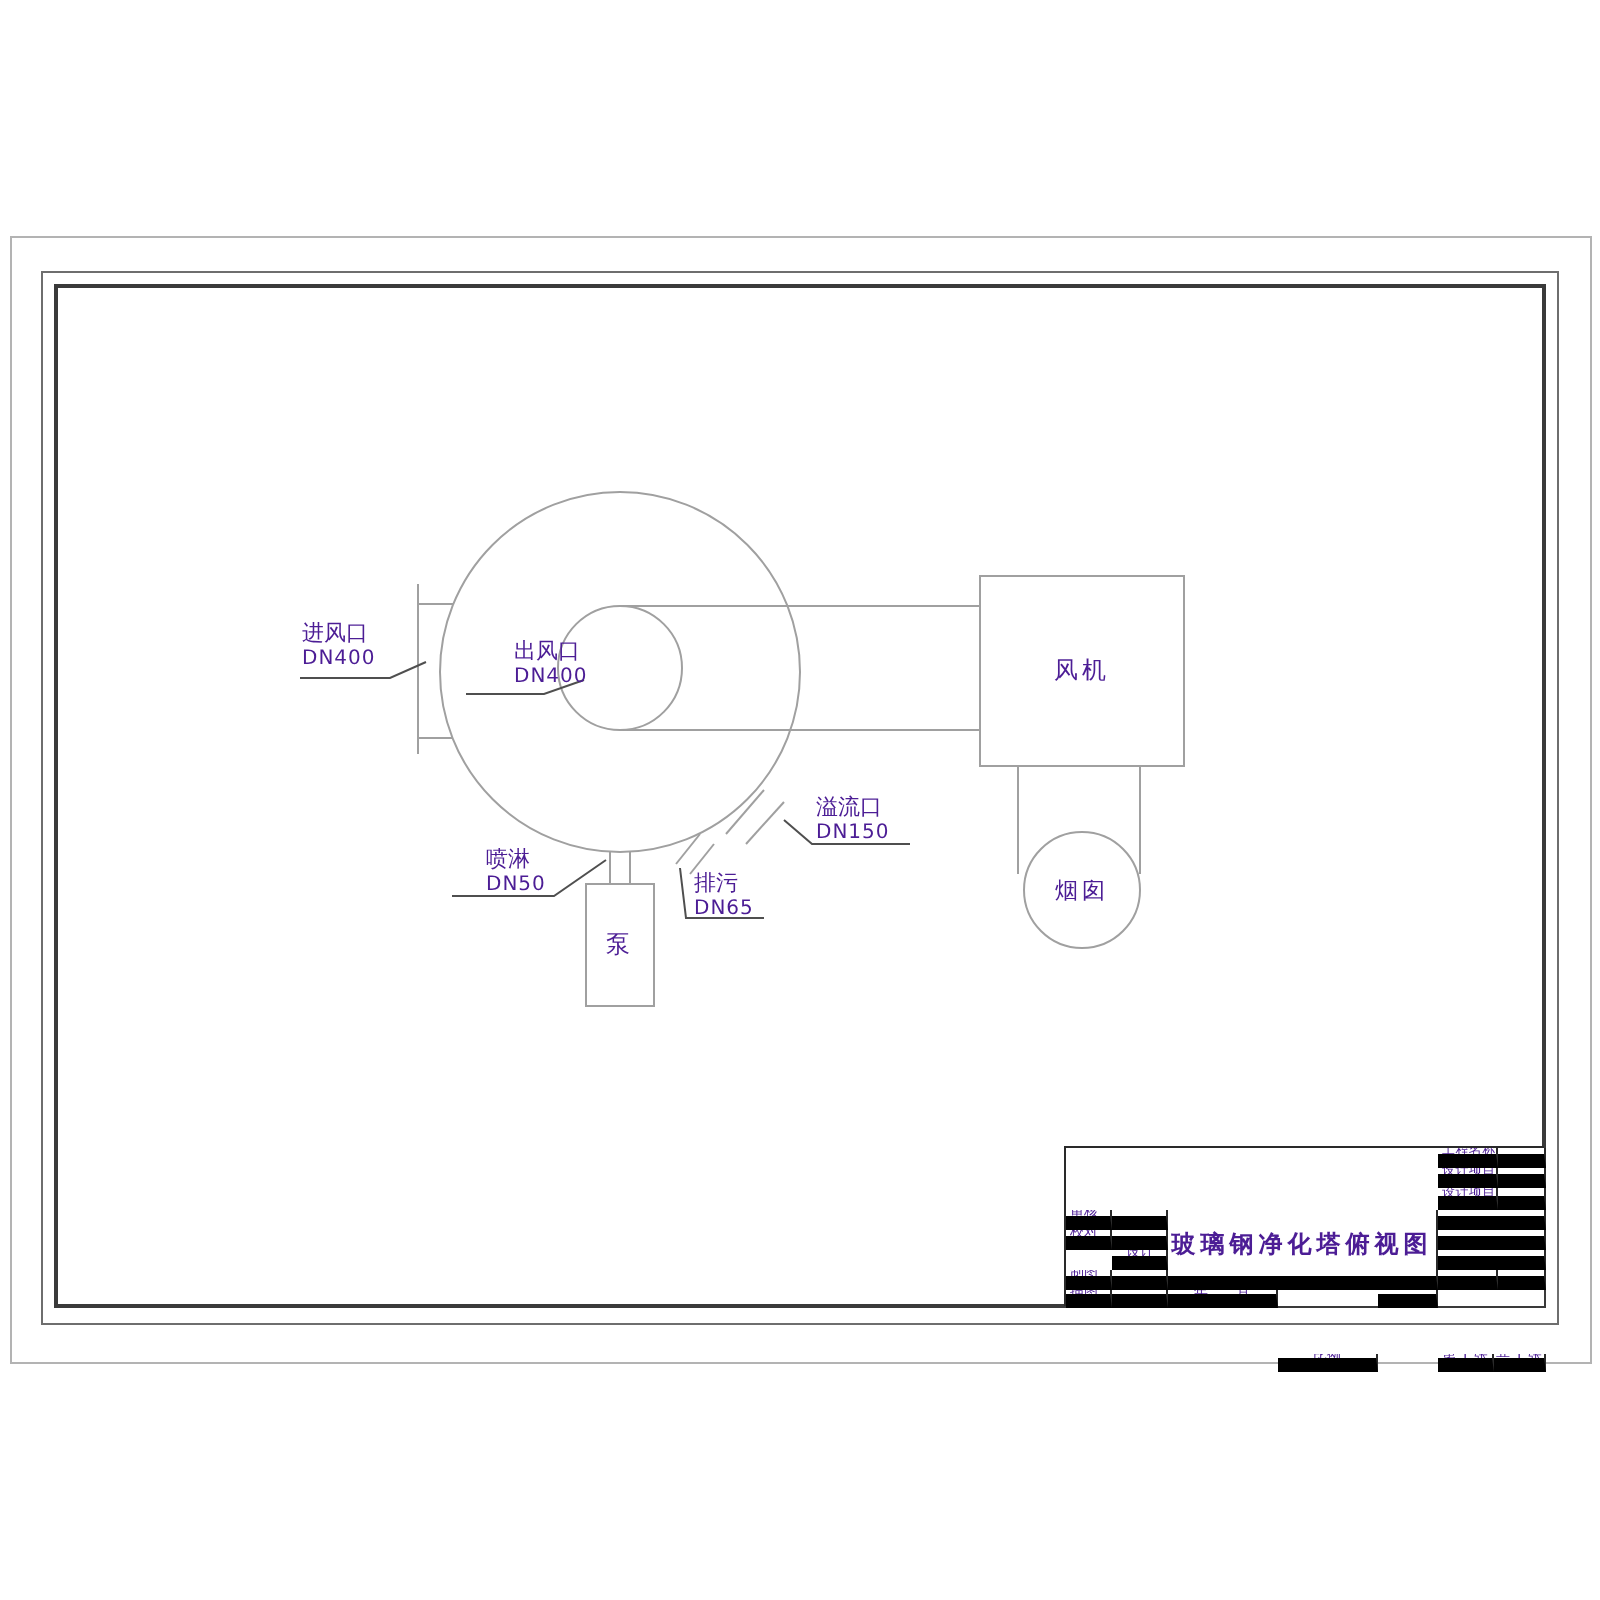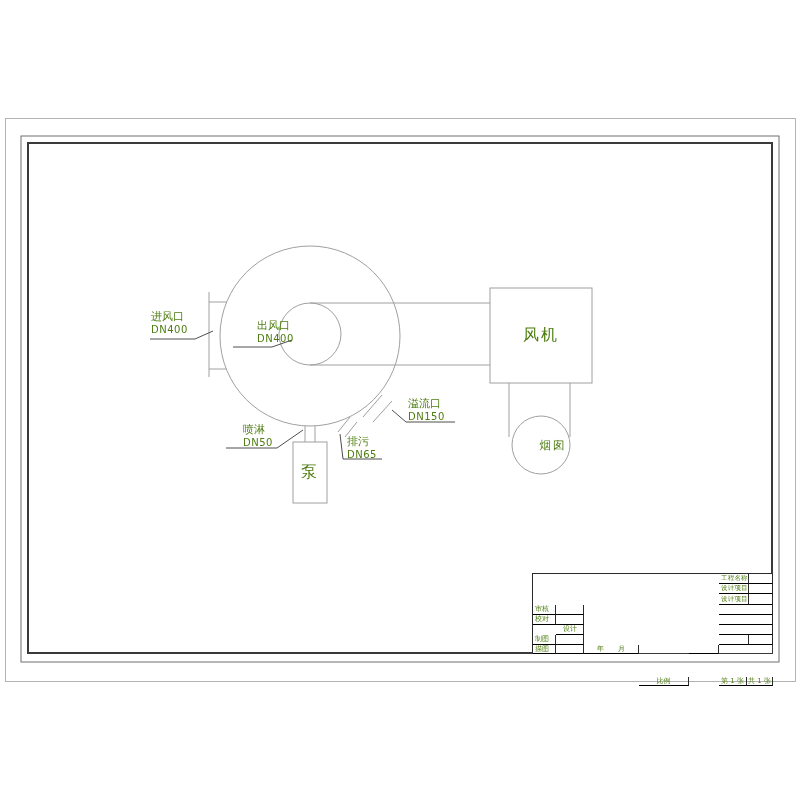--- a/index.html
+++ b/index.html
@@ -1,34 +1,34 @@
 <!DOCTYPE html>
 <html><head>
 <meta charset="utf-8">
 <style>
   html,body{margin:0;padding:0;background:#fff;}
   .screen{position:relative;width:800px;height:800px;background:#fff;overflow:hidden;
-          font-family:"DejaVu Sans","Liberation Sans",sans-serif;color:#4d7c0f;}
+          font-family:"DejaVu Sans","Liberation Sans",sans-serif;color:#4c1d95;}
   .paper{position:absolute;left:5px;top:118px;width:789px;height:562px;
          background:#fff;border:1px solid #b3b3b3;}
   .svg-layer{position:absolute;left:0;top:0;width:800px;height:800px;}
 
   
   .lead-label{position:absolute;font-size:11px;line-height:12.5px;white-space:nowrap;}
   .lead-label .dn{font-size:10px;letter-spacing:0.5px;}
 
   
   .equip-label{position:absolute;display:flex;align-items:center;justify-content:center;
-               font-size:16px;letter-spacing:2px;white-space:nowrap;}
+               font-size:12px;letter-spacing:2px;white-space:nowrap;}
 
   
   .tb{position:absolute;left:532px;top:573px;width:240px;height:80px;background:#fff;
       border-top:1px solid #2a2a2a;border-left:1px solid #2a2a2a;box-sizing:border-box;}
   .tb-cell{position:absolute;box-sizing:border-box;border-right:1px solid #2a2a2a;
-           border-bottom:1px solid #000000;display:flex;align-items:center;overflow:hidden;
+           border-bottom:7px solid #000000;display:flex;align-items:center;overflow:hidden;
            font-size:7px;line-height:1;}
   .tb-cell.center{justify-content:center;margin-top:32px;}
   .tb-cell.pad{padding-left:2px;}
   .tb-company{font-size:10.5px;font-weight:bold;letter-spacing:3.5px;justify-content:center;}
   .tb-title{font-size:12px;font-weight:bold;letter-spacing:2.5px;justify-content:center;}
   .tb-mini{font-size:6.5px;letter-spacing:0.2px;}
   .tb-date{justify-content:space-around;padding:0 6px;}
 </style>
 </head>
 <body>
@@ -89,21 +89,21 @@
   <div class="lead-label" style="left:347px;top:436px;">
     <div>排污</div>
     <div class="dn">DN65</div>
   </div>
   <div class="lead-label" style="left:408px;top:398px;">
     <div>溢流口</div>
     <div class="dn">DN150</div>
   </div>
 
   <div class="equip-label" style="left:490px;top:288px;width:102px;height:95px;">风机</div>
-  <div class="equip-label" style="left:511px;top:438px;width:60px;height:14px;font-size:11.5px;padding-left:12px;">烟囱</div>
+  <div class="equip-label" style="left:511px;top:438px;width:60px;height:14px;font-size:11.5px;">烟囱</div>
   <div class="equip-label" style="left:293px;top:442px;width:34px;height:61px;">泵</div>
 
   <div class="tb">
 
 
     <div class="tb-cell tb-mini pad" style="left:186px;top:0;width:30px;height:10px;">工程名称</div>
     <div class="tb-cell" style="left:216px;top:0;width:24px;height:10px;"></div>
     <div class="tb-cell tb-mini pad" style="left:186px;top:10px;width:30px;height:10px;">设计项目</div>
     <div class="tb-cell" style="left:216px;top:10px;width:24px;height:10px;"></div>
     <div class="tb-cell tb-mini pad" style="left:186px;top:20px;width:30px;height:11px;">设计项目</div>
@@ -113,20 +113,21 @@
     <div class="tb-cell" style="left:23px;top:31px;width:28px;height:10px;"></div>
     <div class="tb-cell pad" style="left:0;top:41px;width:23px;height:10px;">校对</div>
     <div class="tb-cell" style="left:23px;top:41px;width:28px;height:10px;"></div>
     <div class="tb-cell pad" style="left:0;top:51px;width:23px;height:10px;margin-left:28px;">设计</div>
     <div class="tb-cell" style="left:23px;top:51px;width:28px;height:10px;"></div>
     <div class="tb-cell pad" style="left:0;top:61px;width:23px;height:10px;">制图</div>
     <div class="tb-cell" style="left:23px;top:61px;width:28px;height:10px;"></div>
     <div class="tb-cell pad" style="left:0;top:71px;width:23px;height:9px;">描图</div>
     <div class="tb-cell" style="left:23px;top:71px;width:28px;height:9px;"></div>
 
+    <div class="tb-cell tb-title" style="left:51px;top:31px;width:135px;height:40px;">玻璃钢净化塔俯视图</div>
 
     <div class="tb-cell tb-date" style="left:51px;top:71px;width:55px;height:9px;">
       <span>年</span>
       <span>月</span>
     </div>
     <div class="tb-cell center" style="left:106px;top:71px;width:50px;height:9px;">比例</div>
     <div class="tb-cell" style="left:156px;top:71px;width:30px;height:9px;"></div>
 
     <div class="tb-cell" style="left:186px;top:31px;width:54px;height:10px;"></div>
     <div class="tb-cell" style="left:186px;top:41px;width:54px;height:10px;"></div>

